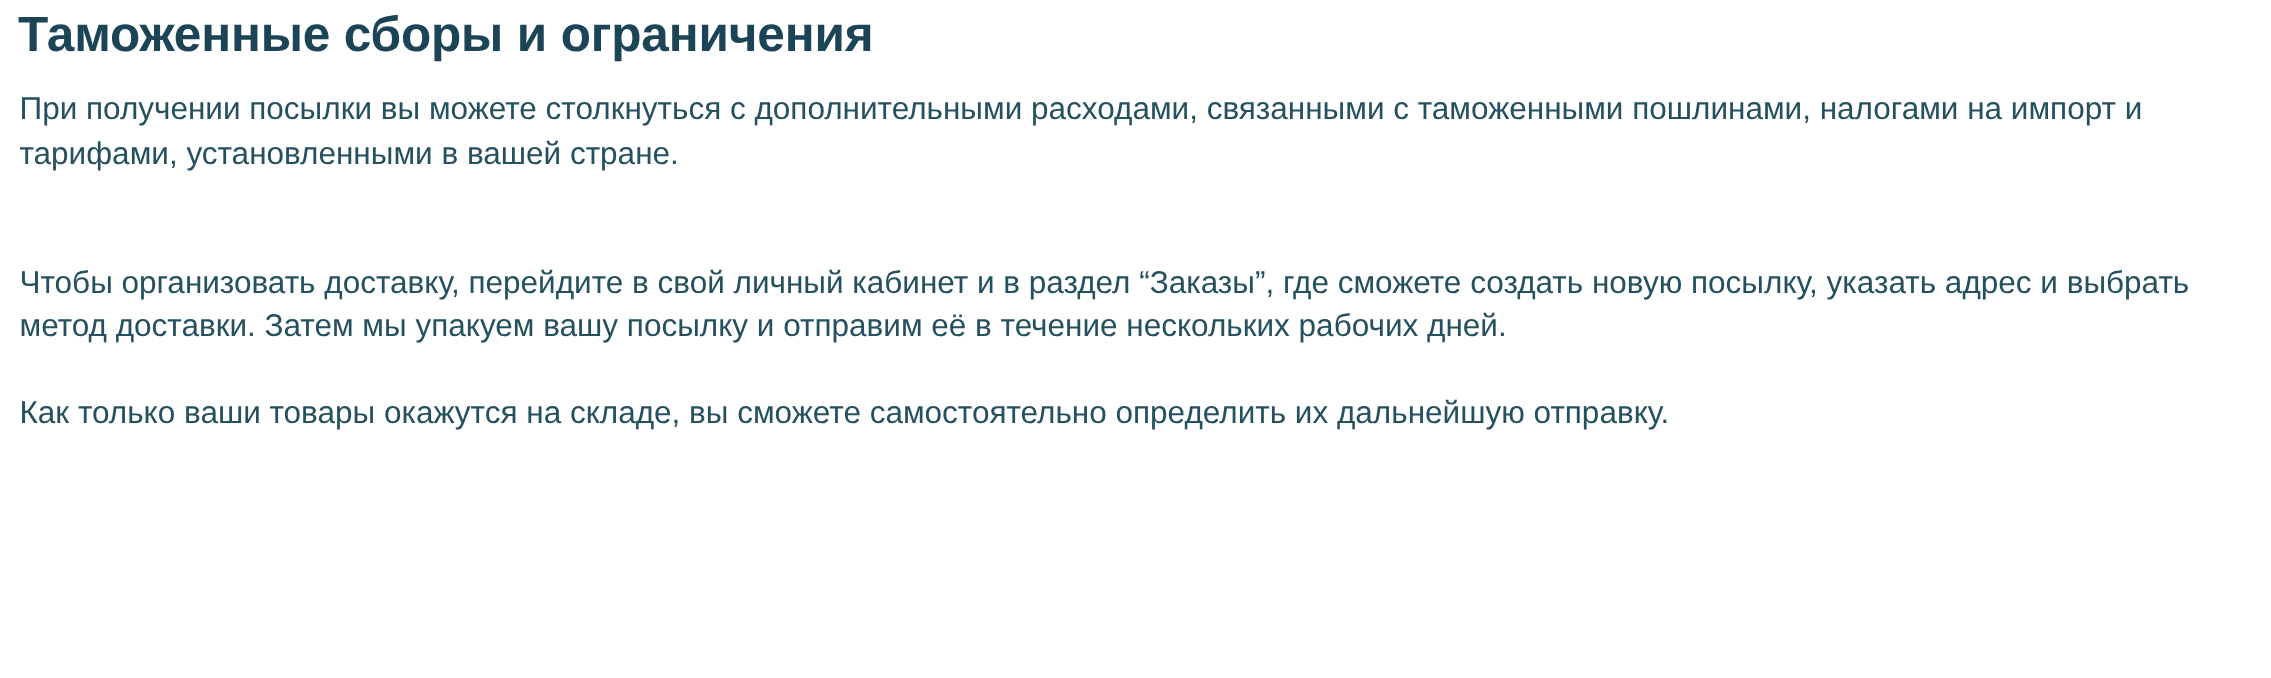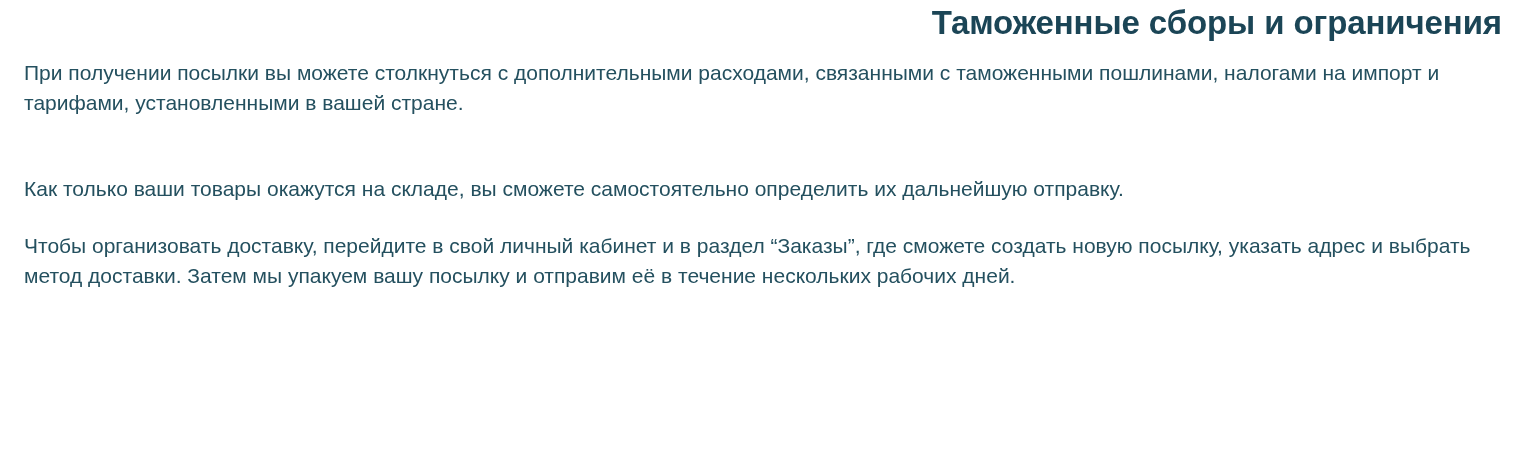--- a/index.html
+++ b/index.html
@@ -23,37 +23,37 @@
     line-height: 1.15;
     font-weight: bold;
     color: #1b4556;
     margin: 0;
     letter-spacing: -0.1px;
   }
   .para {
     font-size: 21px;
     line-height: 1.42;
     color: #24505f;
-    margin: 12px;
+    margin: 1px;
     font-weight: normal;
   }
-  .block-1 h2.section-heading { margin-top: 4px; text-align: right; }
+  .block-1 h2.section-heading { margin-top: 4px; }
   .block-1 .para { margin-top: 16px; max-width: 1460px; }
   .block-2 { margin-top: 56px; }
   .block-2 .para { margin-top: 16px; max-width: 1470px; }
   .block-2 .para + .para { margin-top: 28px; }
 </style>
 </head>
 <body>
 
 <div class="page">
 
   <section class="block-1">
     <h2 class="section-heading">Таможенные сборы и ограничения</h2>
     <p class="para">При получении посылки вы можете столкнуться с дополнительными расходами, связанными с таможенными пошлинами, налогами на импорт и тарифами, установленными в вашей стране.</p>
   </section>
 
   <section class="block-2">
+    <p class="para">Чтобы организовать доставку, перейдите в свой личный кабинет и в раздел “Заказы”, где сможете создать новую посылку, указать адрес и выбрать метод доставки. Затем мы упакуем вашу посылку и отправим её в течение нескольких рабочих дней.</p>
     <p class="para">Как только ваши товары окажутся на складе, вы сможете самостоятельно определить их дальнейшую отправку.</p>
-    <p class="para">Чтобы организовать доставку, перейдите в свой личный кабинет и в раздел “Заказы”, где сможете создать новую посылку, указать адрес и выбрать метод доставки. Затем мы упакуем вашу посылку и отправим её в течение нескольких рабочих дней.</p>
   </section>
 
 </div>
 
 </body></html>

